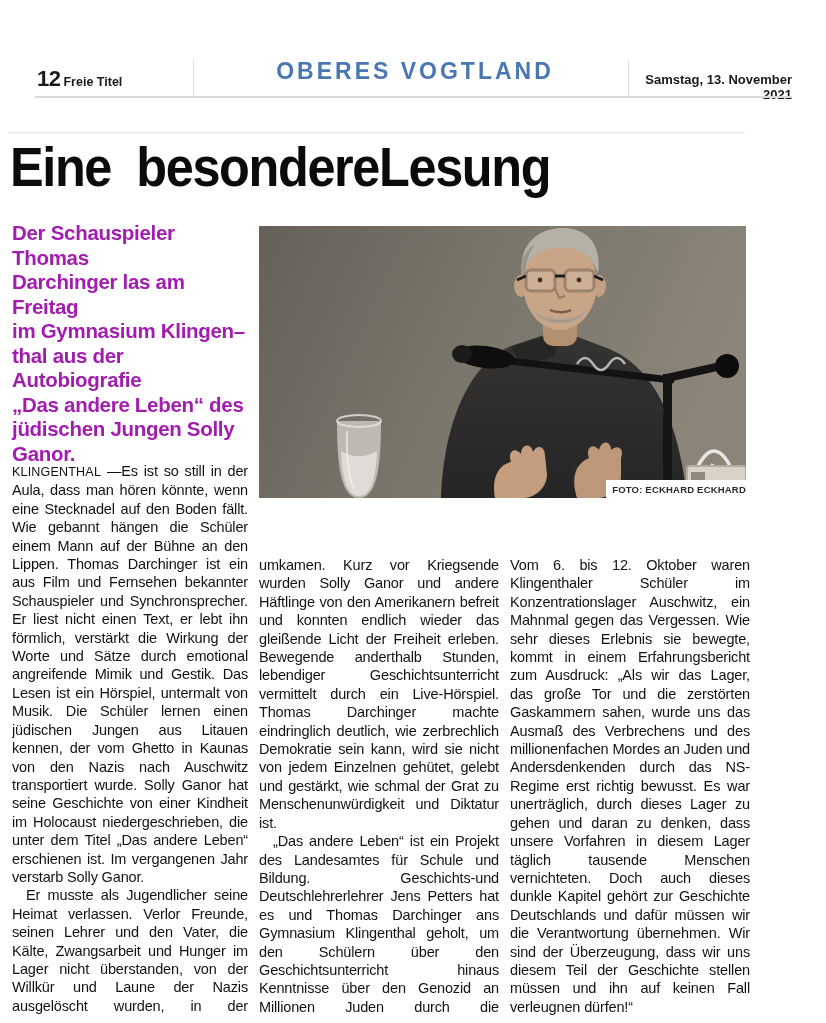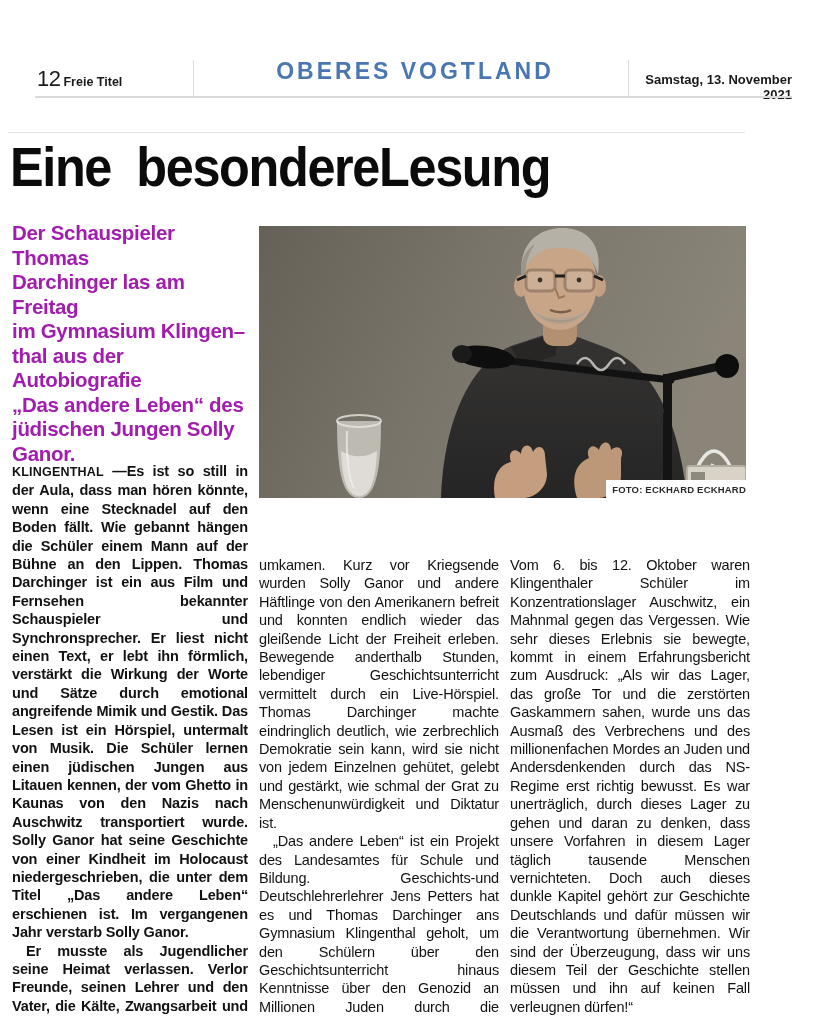--- a/index.html
+++ b/index.html
@@ -2,21 +2,21 @@
 <html><head>
 <meta charset="utf-8">
 <style>
   html,body { margin:0; padding:0; background:#ffffff; }
   .page {
     position:relative; width:826px; height:1023px; background:#ffffff;
     font-family:"Liberation Sans", sans-serif; color:#111; overflow:hidden;
   }
   
   .masthead { position:absolute; left:37px; top:66px; display:flex; align-items:baseline; gap:3px; }
-  .masthead .num { font-size:22px; font-weight:normal; letter-spacing:-0.5px; color:#1a1a1a; }
+  .masthead .num { font-size:22px; font-weight:bold; letter-spacing:-0.5px; color:#1a1a1a; }
   .masthead .brand { font-size:12.5px; font-weight:bold; color:#1a1a1a; }
   .vdiv { position:absolute; top:60px; width:1px; height:36px; background:#dcdcdc; }
   .vdiv.d1 { left:193px; } .vdiv.d2 { left:628px; }
   .section-title {
     position:absolute; left:248px; top:58px; width:334px; text-align:center;
     font-size:23px; font-weight:600; letter-spacing:3px; color:#4a77b4;
   }
   .page-date { position:absolute; left:636px; top:72px; width:156px; text-align:right;
     font-size:13px; font-weight:bold; color:#1a1a1a; }
   .rule-header { position:absolute; left:35px; top:96px; width:757px; height:2px; background:#dadada; }
@@ -49,21 +49,21 @@
     position:absolute; right:0; bottom:2px; font-size:9.5px; font-weight:600;
     letter-spacing:0.2px; color:#2a2a2a; background:#fff; padding-left:6px;
   }
   
   .body-col {
     position:absolute; font-size:14.5px; line-height:18.4px; letter-spacing:-0.15px;
     text-align:justify; color:#121212; overflow:hidden;
   }
   .body-col p { margin:0; }
   .body-col p.indent { text-indent:14px; }
-  .col1 { left:12px;  top:462px; width:236px; height:556px;font-weight:bold; }
+  .col1 { left:12px;  top:462px; width:236px; height:556px; }
   .col2 { left:259px; top:556px; width:240px; height:462px; }
   .col3 { left:510px; top:556px; width:240px; height:462px; }
   .dateline { font-size:12.5px; letter-spacing:0.2px; color:#121212; }
 </style>
 </head>
 <body>
 
 <div class="page">
 
   <div class="masthead">

